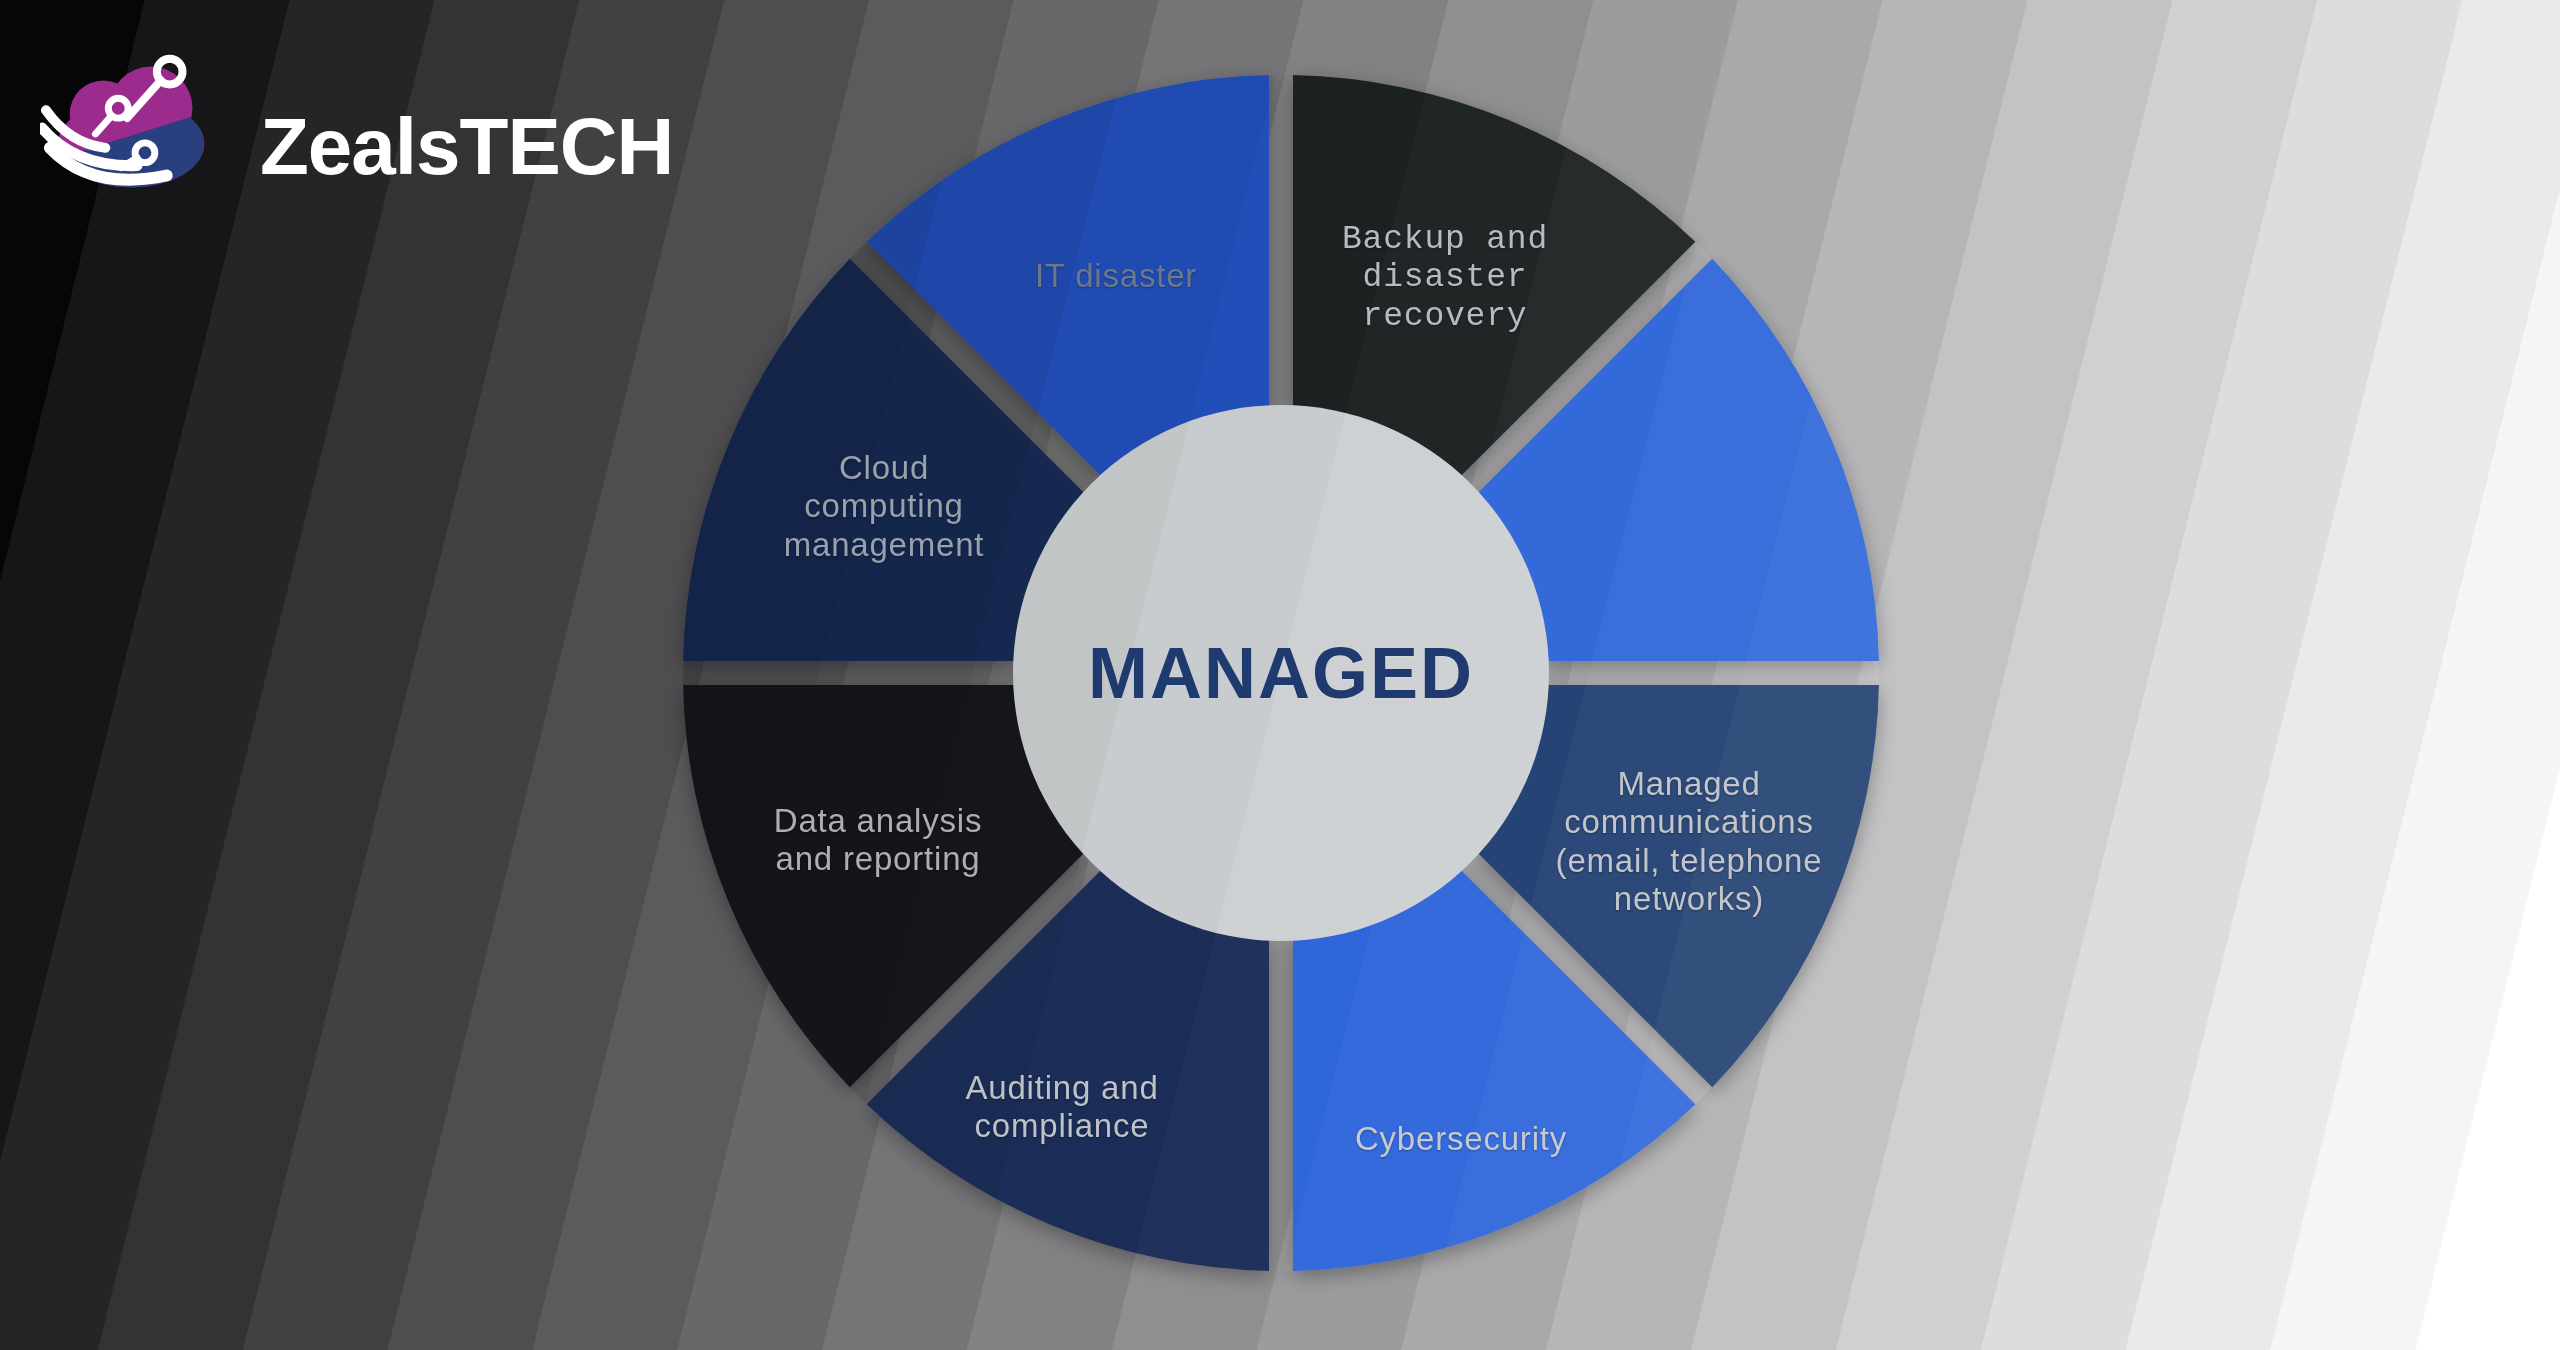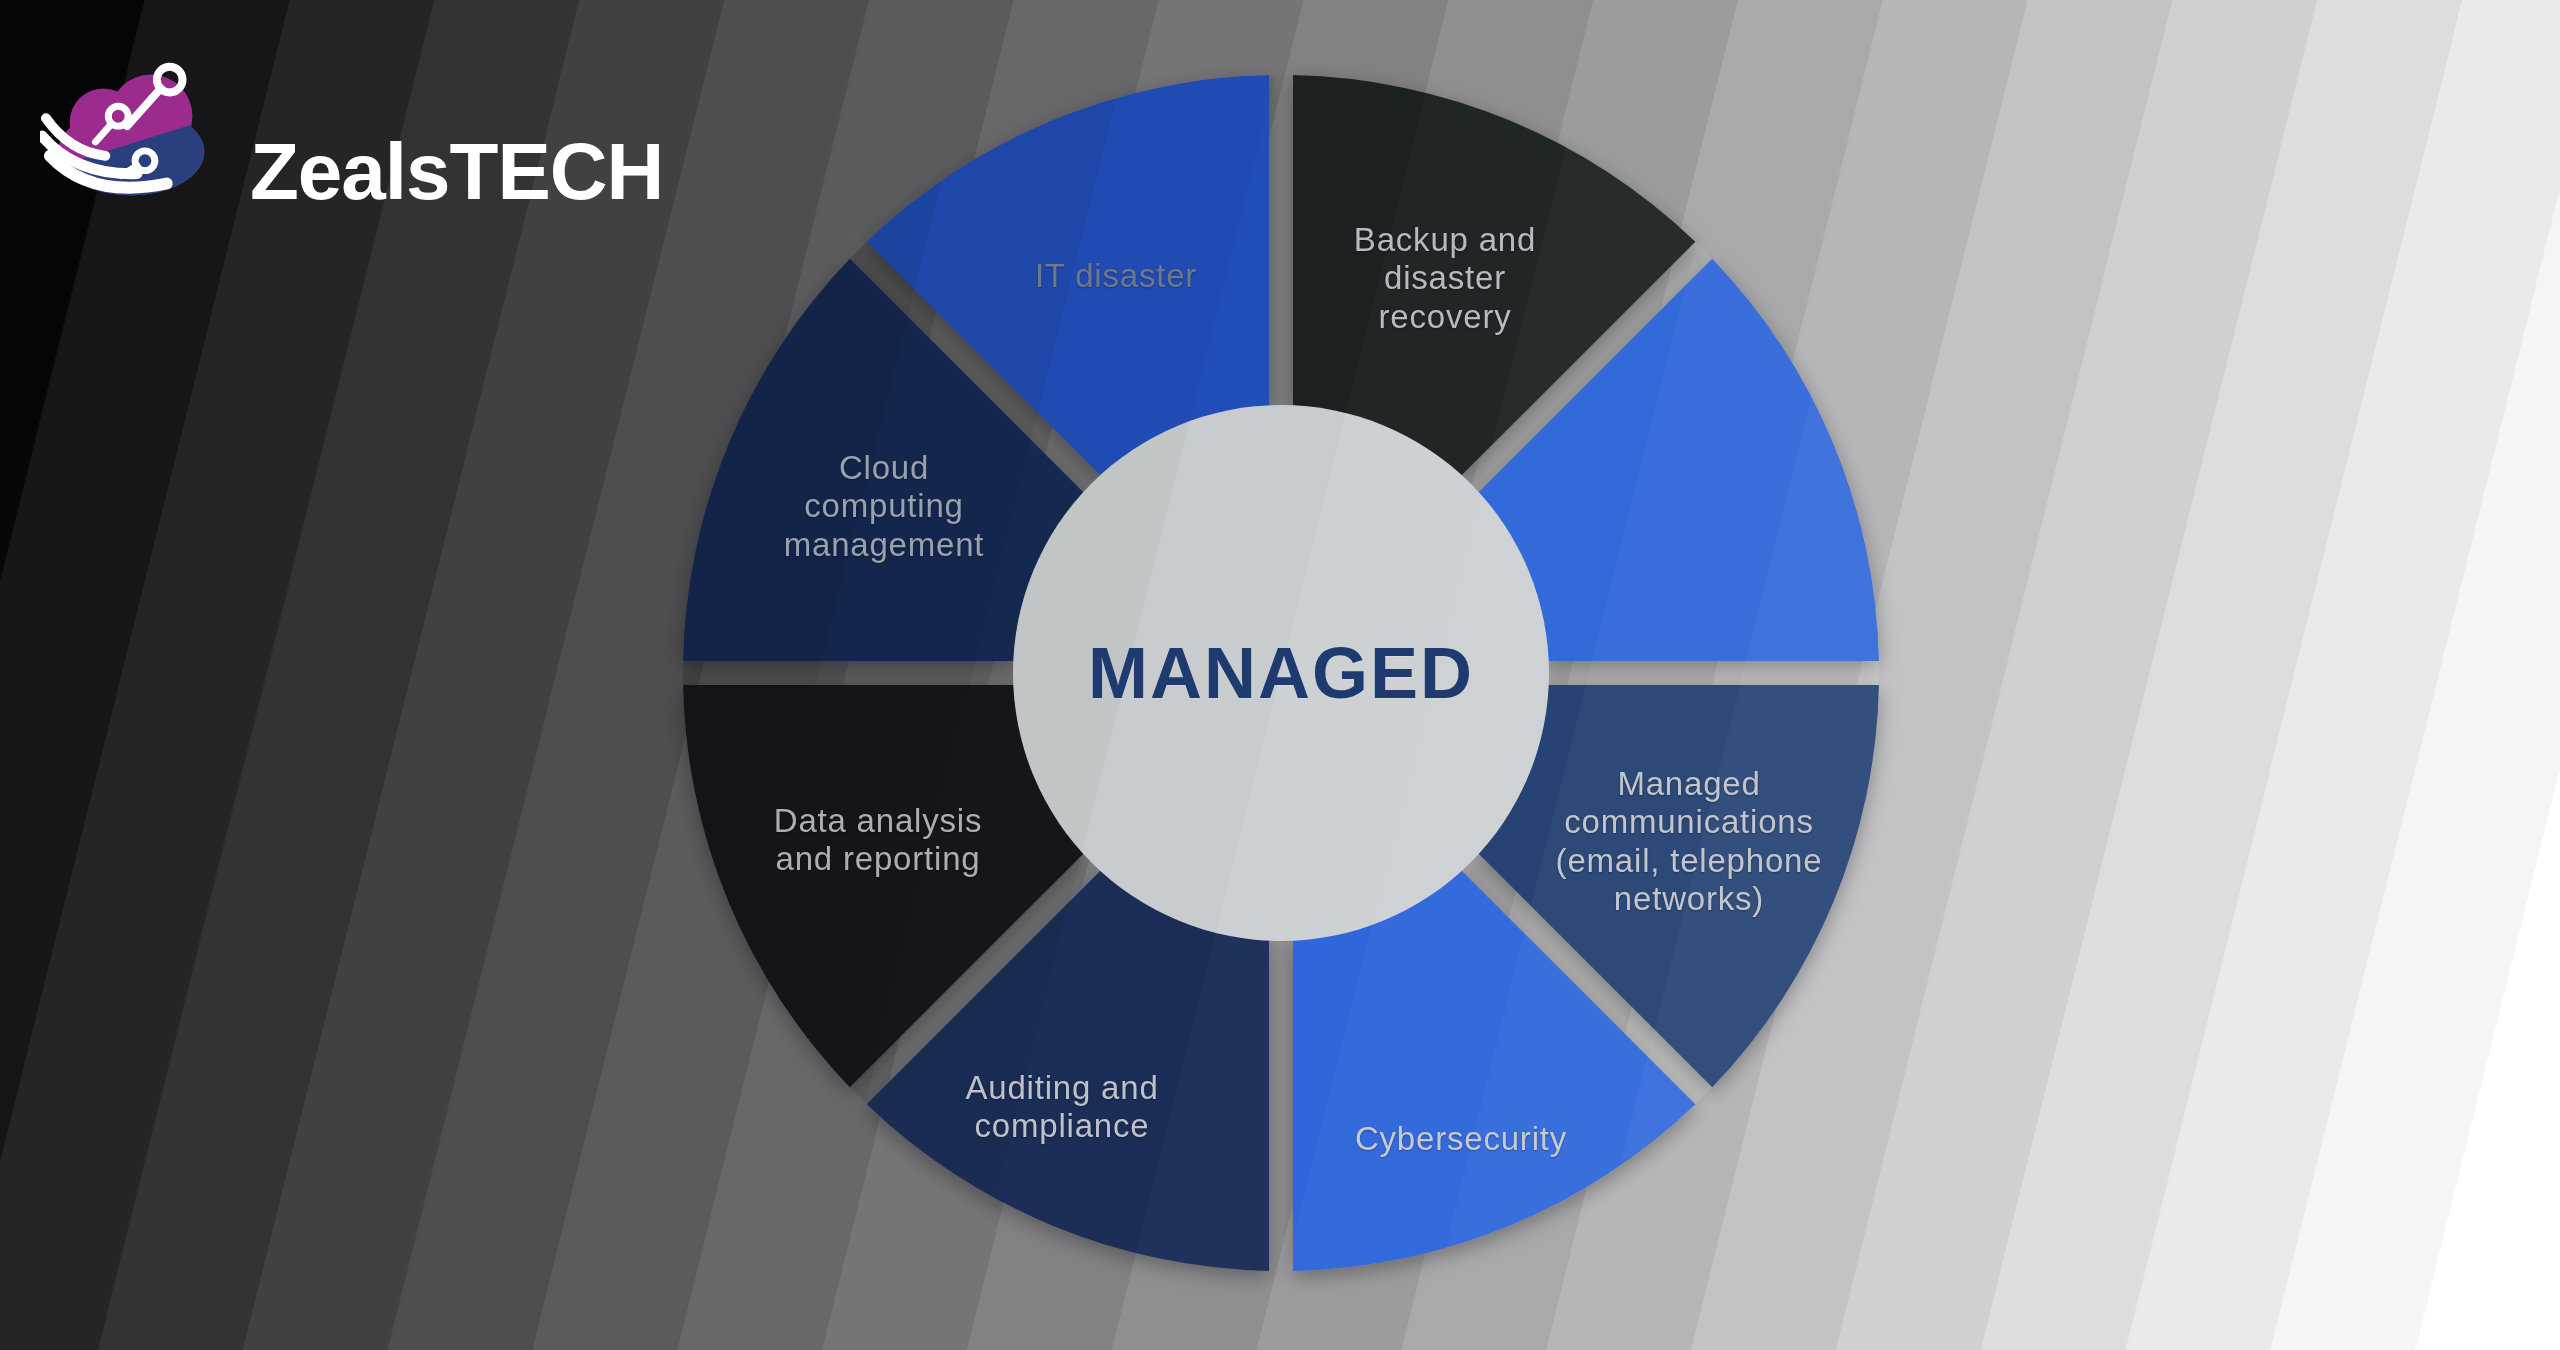--- a/index.html
+++ b/index.html
@@ -18,24 +18,24 @@
     overflow: hidden;
   }
   #wheel-svg {
     position: absolute;
     left: 0;
     top: 0;
   }
   .brand {
     position: absolute;
     left: 40px;
-    top: 60px;
+    top: 52px;
     display: flex;
-    align-items: flex-end;
-    gap: 12px;
+    align-items: center;
+    gap: 22px;
     z-index: 5;
   }
   .brand-text {
     font-size: 80px;
     font-weight: bold;
     letter-spacing: -1px;
     color: #ffffff;
     margin-top: 38px;
     line-height: 1;
   }
@@ -135,21 +135,21 @@
         <circle cx="106" cy="101" r="10" stroke-width="7"></circle>
       </g>
     </svg>
     <div class="brand-text">ZealsTECH</div>
   </div>
 
   <div class="wheel-title" style="color: rgb(30, 58, 110);">
     <div>MANAGED</div>
   </div>
 
-<div class="seg-label" style="left: 1445px; top: 278px; color: rgb(183, 186, 192);">Backup and
+<div class="seg-label" style="left: 1445px; top: 278px; color: rgb(183, 186, 192); font-family: Liberation Mono, monospace;">Backup and
 disaster
 recovery</div>
     <div class="seg-label" style="left: 1689px; top: 842px; color: rgb(194, 197, 203);">Managed
 communications
 (email, telephone
 networks)</div>
     <div class="seg-label" style="left: 1461px; top: 1107px; color: rgb(198, 202, 208); margin-top: 32px;">Cybersecurity</div>
     <div class="seg-label" style="left: 1046px; top: 1107px; color: rgb(189, 193, 200); margin-left: 16px;">Auditing and
 compliance</div>
     <div class="seg-label" style="left: 878px; top: 840px; color: rgb(171, 174, 180);">Data analysis

